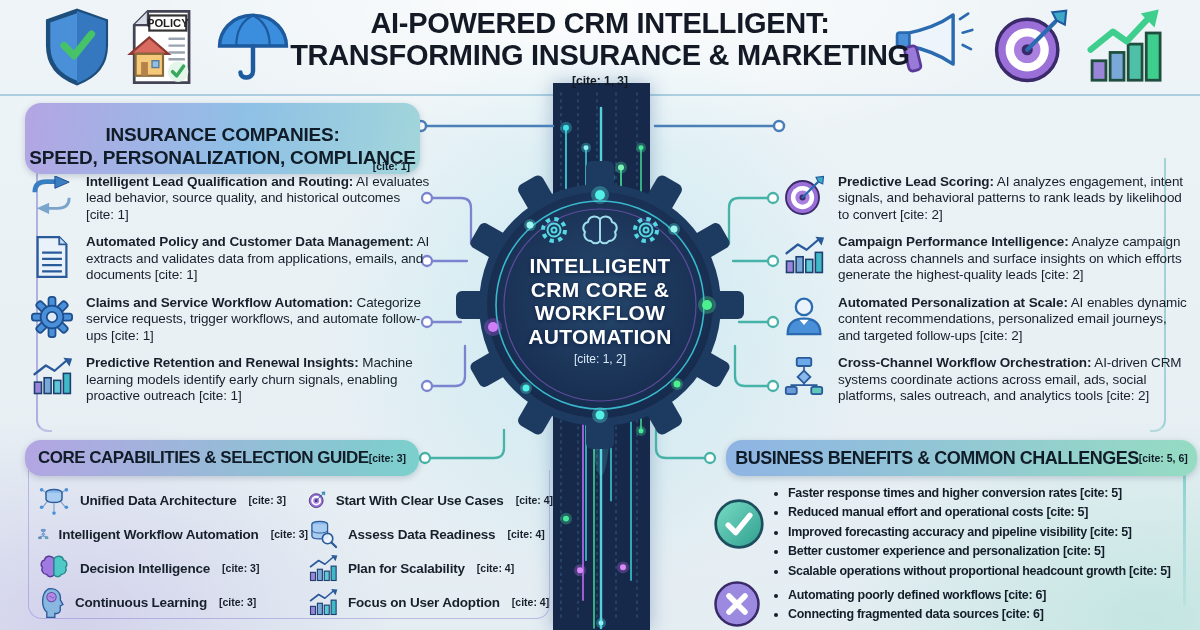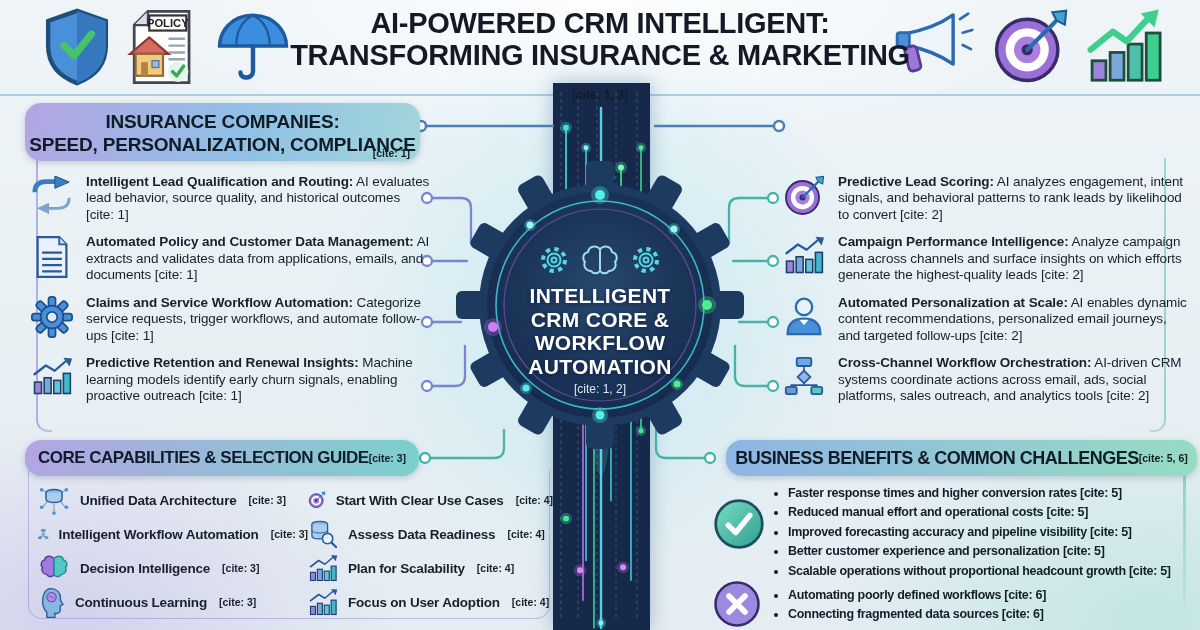--- a/index.html
+++ b/index.html
@@ -11,29 +11,29 @@
       radial-gradient(ellipse 520px 320px at 96% 98%, rgba(128,214,190,.33), transparent 62%),
       radial-gradient(ellipse 430px 430px at 50% 49%, rgba(140,222,236,.34), transparent 65%),
       radial-gradient(ellipse 640px 210px at 50% 0%, rgba(255,255,255,.85), transparent 72%),
       linear-gradient(180deg,#eef4f7,#e4edf2);
   }
   .abs{position:absolute;}
   .divider{left:0;top:94px;width:1200px;height:2px;background:rgba(150,193,216,.75);}
   
   .title{left:250px;top:8px;width:700px;text-align:center;color:#131a26;}
   .title .t{font-size:29px;font-weight:800;line-height:1.1;letter-spacing:-.3px;}
-  .title .cite{font-size:12px;font-weight:600;margin-top:16px;}
+  .title .cite{font-size:12px;font-weight:600;margin-top:2px;}
   .hicons{top:8px;display:flex;gap:14px;align-items:flex-start;}
   .hicons svg{display:block;}
   
   .pill{position:absolute;border-radius:16px;text-align:center;font-weight:800;color:#101c28;
         box-shadow:0 2px 6px rgba(40,60,90,.22);}
   .pill .ln{font-size:19px;line-height:1.22;letter-spacing:-.2px;}
   .pill .cite{position:absolute;right:10px;bottom:2px;font-size:10.5px;font-weight:700;}
-  .pill2{padding-top:7px;height:51px;}
+  .pill2{padding-top:20px;height:51px;}
   .pill1{display:flex;align-items:center;justify-content:center;height:36px;}
   .pill1 .ttl{font-size:17px;letter-spacing:-.5px;}
   .pill1 .cite{position:static;font-size:10.5px;}
   .pill-l{background:linear-gradient(100deg,#b3a5e3,#8fc0e6 55%,#a2d6da);}
   .pill-r{background:linear-gradient(100deg,#8fb4e4,#95d8c4);}
   .pill-bl{background:linear-gradient(100deg,#b3a5e3,#7bd0cc);}
   .pill-br{background:linear-gradient(100deg,#8fb4e4,#95dcc2);}
   
   .items{position:absolute;display:flex;flex-direction:column;gap:11px;}
   .item{display:flex;gap:12px;align-items:flex-start;}
@@ -46,21 +46,21 @@
   .cap-item .lbl{font-size:13.5px;font-weight:700;color:#17202b;letter-spacing:-.2px;}
   .cap-item .ct{font-size:10.5px;font-weight:600;color:#17202b;margin-left:2px;}
   
   .blist{margin:0;padding-left:16px;}
   .blist li{font-size:12.5px;font-weight:700;line-height:19.4px;color:#141e2a;letter-spacing:-.3px;}
   
   .frame{position:absolute;pointer-events:none;}
   
   .strip{left:553px;top:83px;width:97px;height:547px;box-shadow:0 0 18px rgba(40,80,140,.35);}
   .gearwrap{left:450px;top:155px;width:300px;height:300px;}
-  .core{left:505px;top:244px;width:190px;text-align:center;}
+  .core{left:505px;top:214px;width:190px;text-align:center;}
   .core-icons{display:flex;gap:10px;justify-content:center;margin-bottom:8px;}
   .core-lines div{font-size:21px;font-weight:800;color:#ffffff;line-height:1.12;letter-spacing:.3px;
                   text-shadow:0 1px 4px rgba(0,20,50,.65);}
   .core-cite{font-size:12px;color:#d9e9f5;margin-top:4px;font-weight:400;}
 </style>
 </head>
 <body>
 
 <svg width="0" height="0" style="position:absolute" aria-hidden="true">
   <defs>

